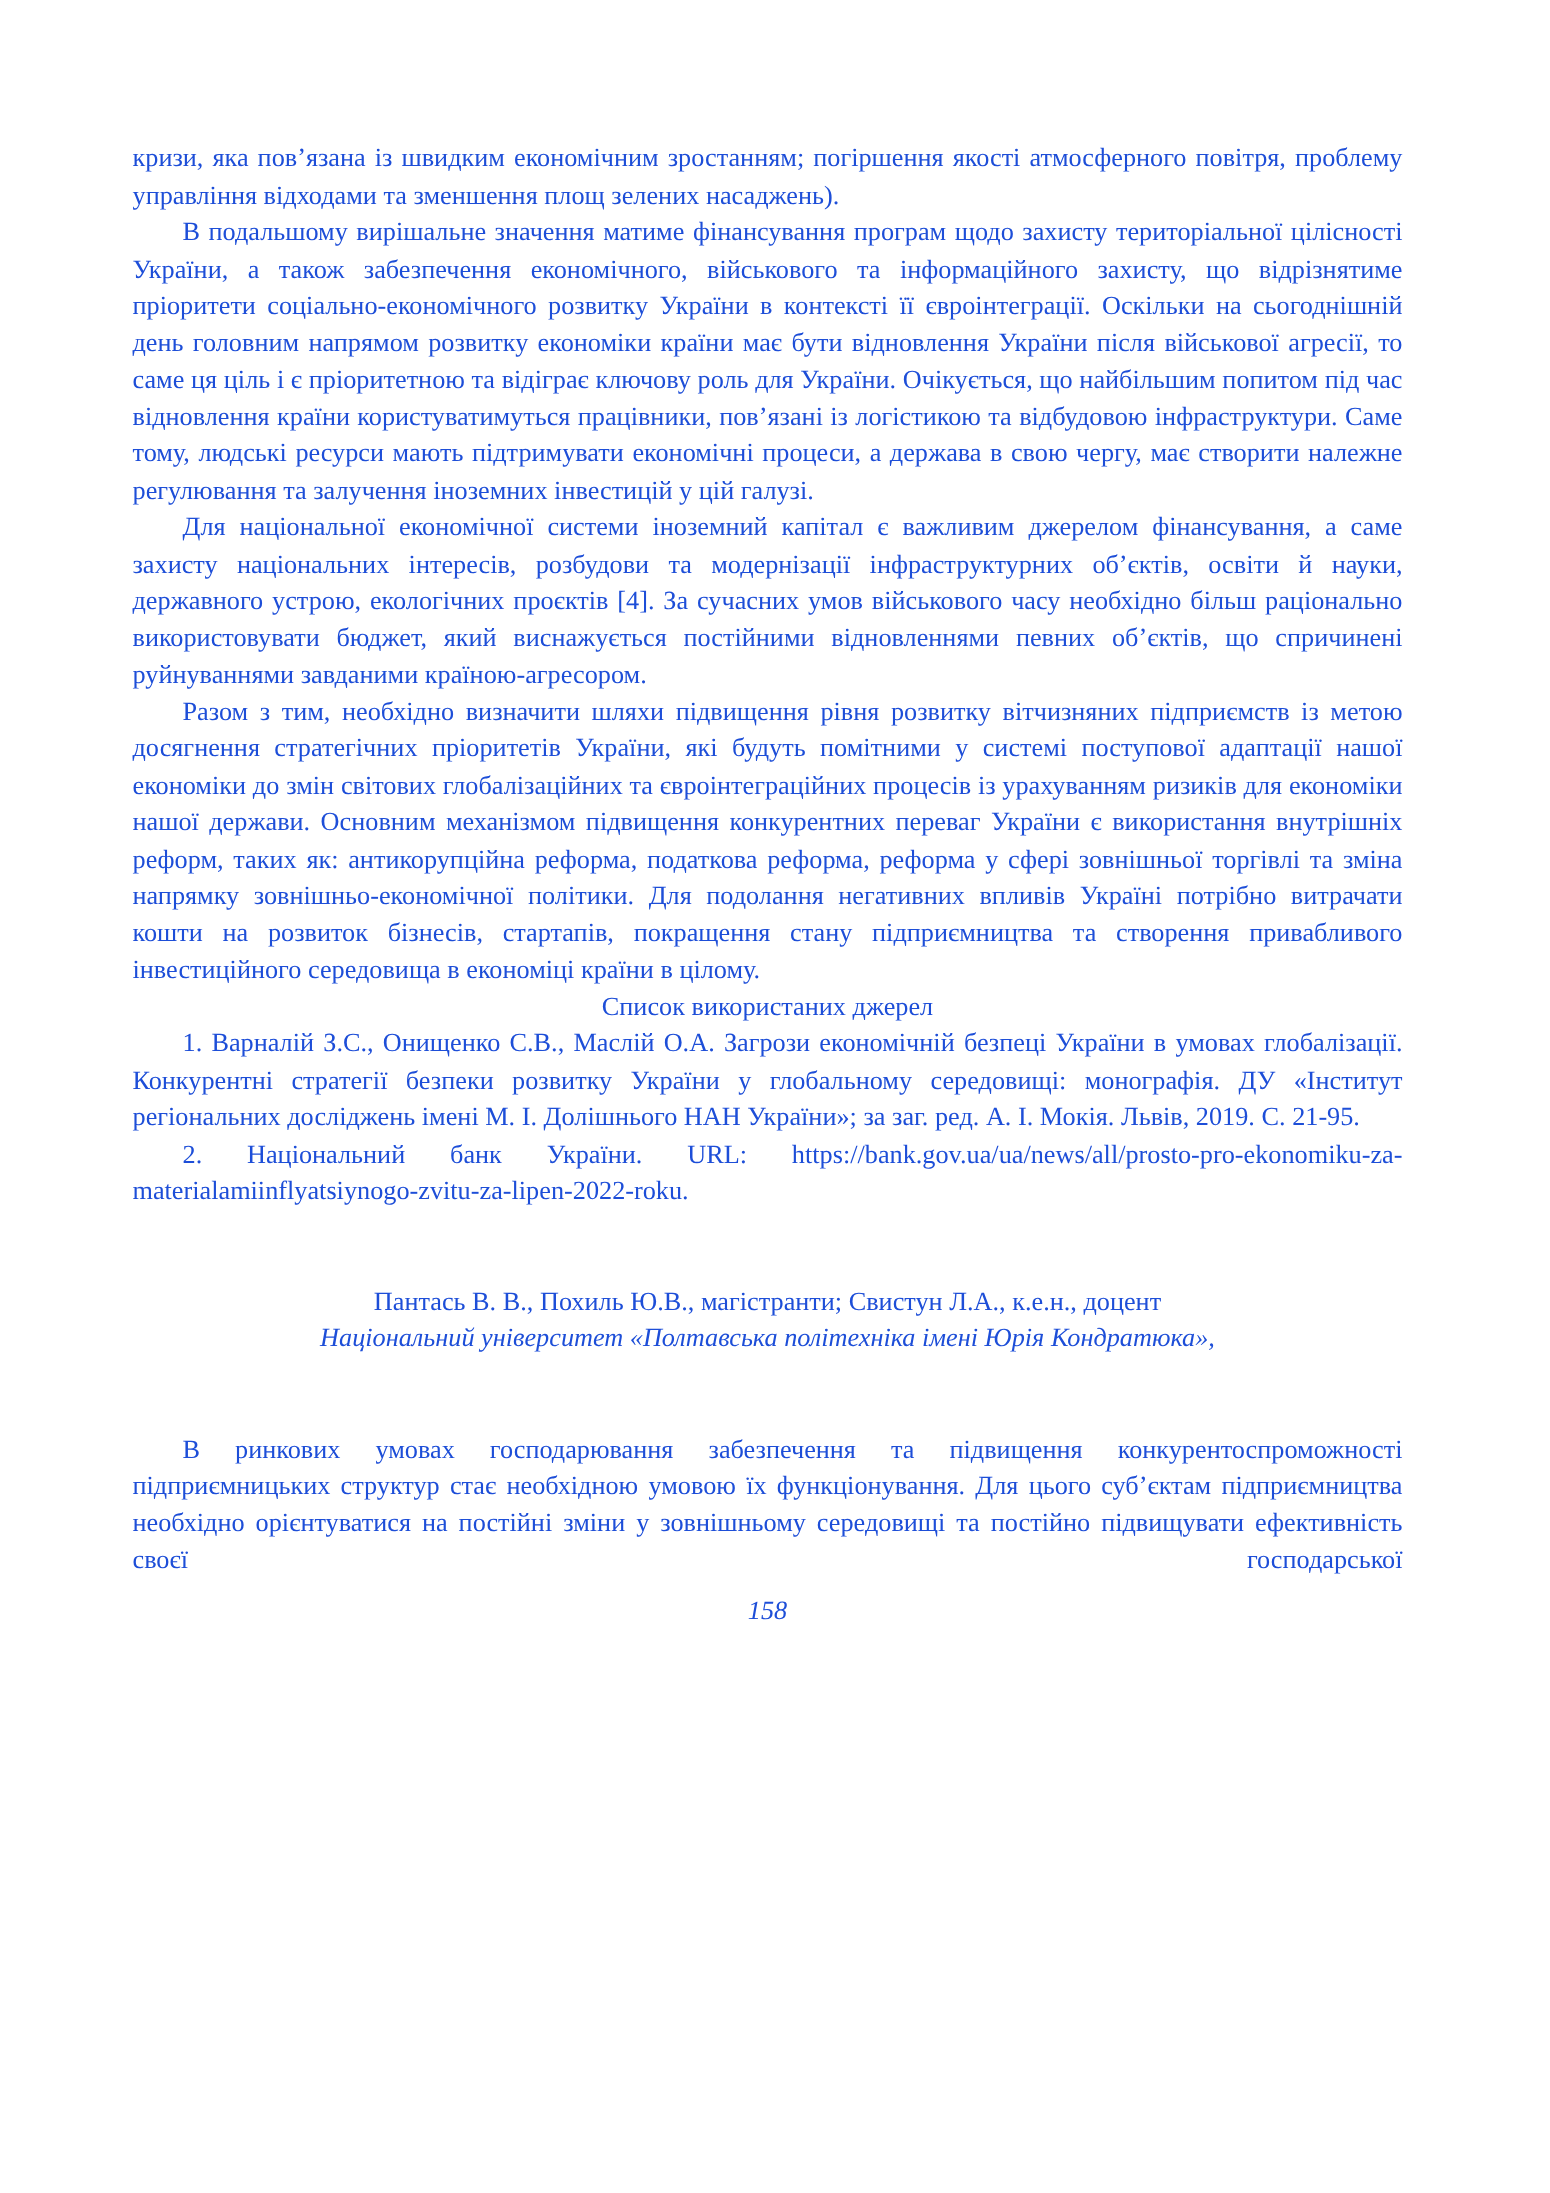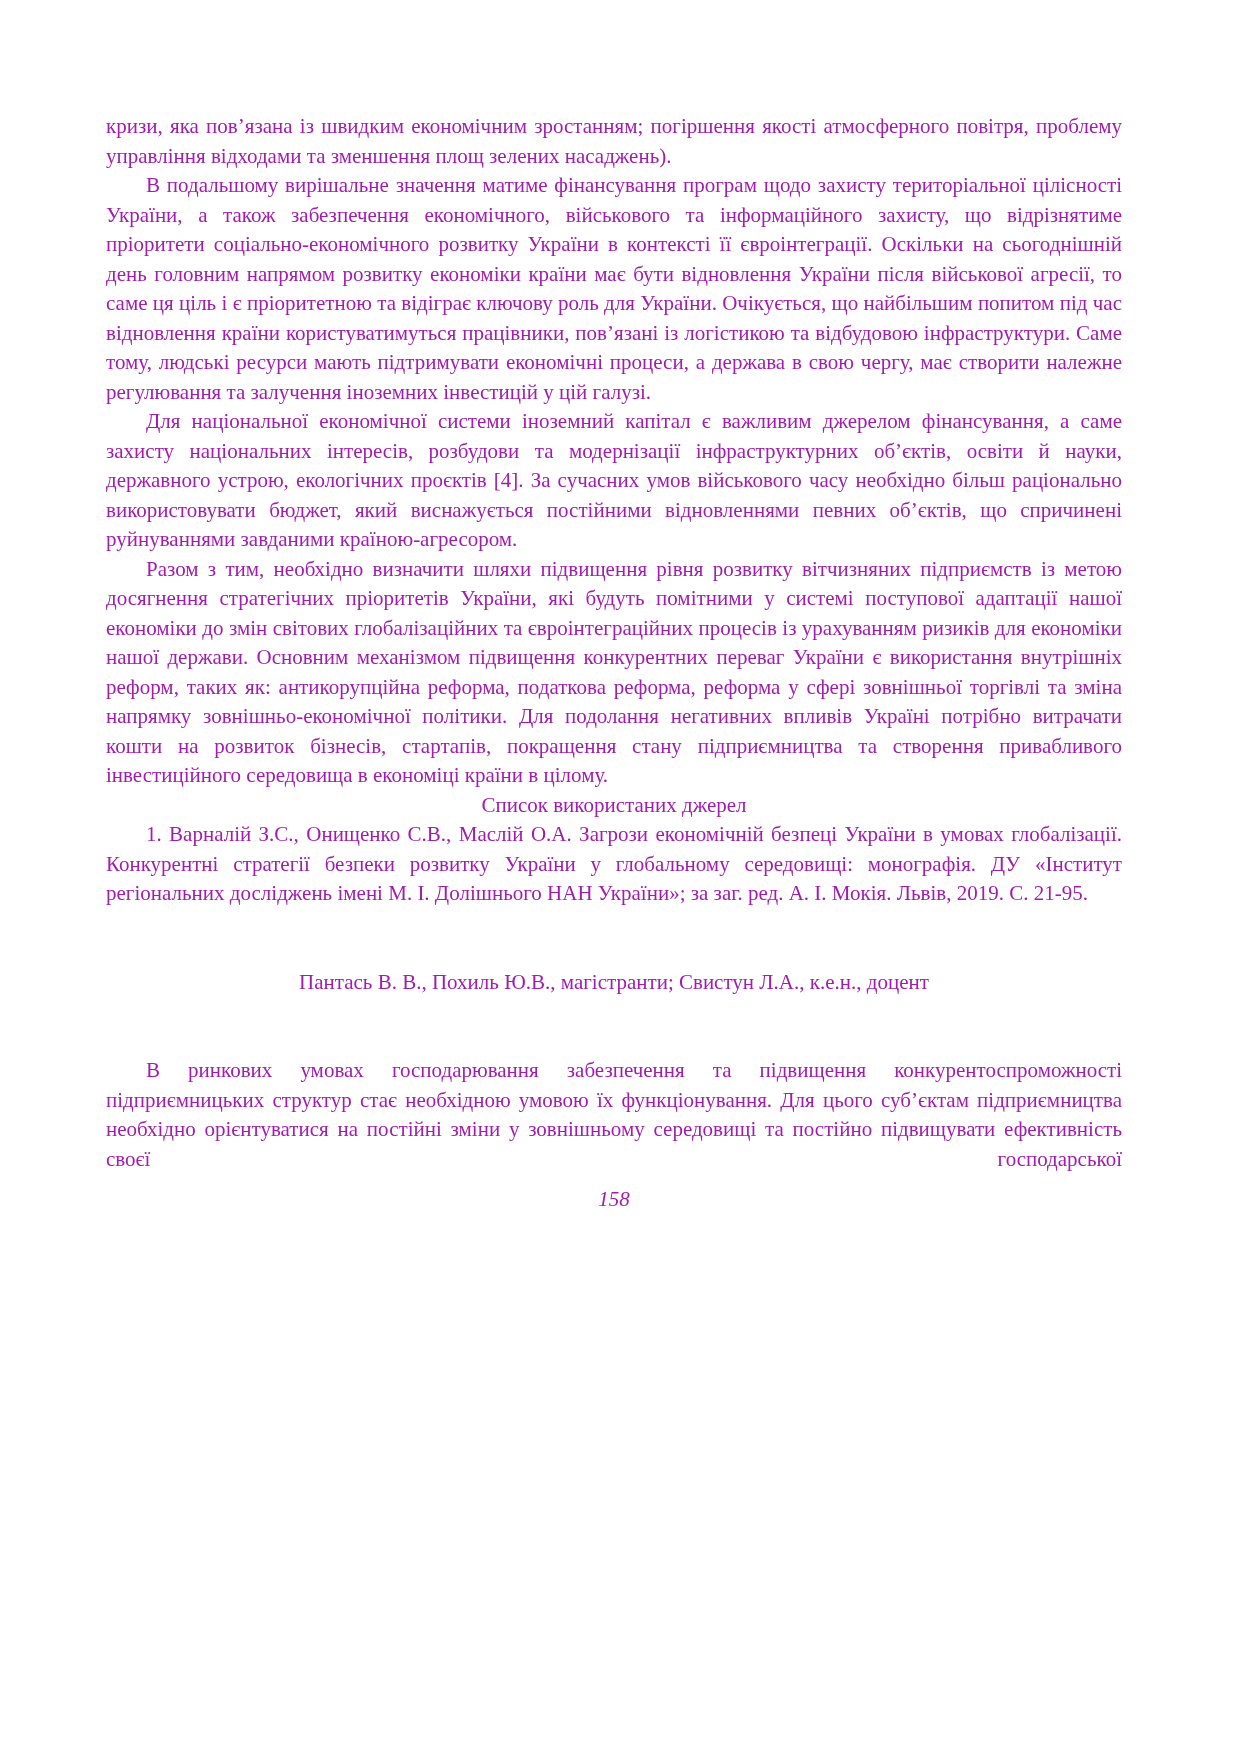--- a/index.html
+++ b/index.html
@@ -8,21 +8,21 @@
     padding: 0;
     background: #ffffff;
   }
   .page {
     position: relative;
     width: 1240px;
     height: 1754px;
     box-sizing: border-box;
     padding: 112px 118px 0 106px;
     background: #ffffff;
-    color: #a21caf;
+    color: #1d4ed8;
     font-family: "Liberation Serif", "DejaVu Serif", serif;
     font-size: 21px;
     line-height: 29.5px;
     overflow: hidden;
   }
   .page p, .page h3, .page div.line {
     margin: 0;
     padding: 0;
     font-size: 21px;
     line-height: 29.5px;
@@ -49,27 +49,29 @@
   <p class="justify indent">В подальшому вирішальне значення матиме фінансування програм щодо захисту територіальної цілісності України, а також забезпечення економічного, військового та інформаційного захисту, що відрізнятиме пріоритети соціально-економічного розвитку України в контексті її євроінтеграції. Оскільки на сьогоднішній день головним напрямом розвитку економіки країни має бути відновлення України після військової агресії, то саме ця ціль і є пріоритетною та відіграє ключову роль для України. Очікується, що найбільшим попитом під час відновлення країни користуватимуться працівники, пов’язані із логістикою та відбудовою інфраструктури. Саме тому, людські ресурси мають підтримувати економічні процеси, а держава в свою чергу, має створити належне регулювання та залучення іноземних інвестицій у цій галузі.</p>
 
   <p class="justify indent">Для національної економічної системи іноземний капітал є важливим джерелом фінансування, а саме захисту національних інтересів, розбудови та модернізації інфраструктурних об’єктів, освіти й науки, державного устрою, екологічних проєктів [4]. За сучасних умов військового часу необхідно більш раціонально використовувати бюджет, який виснажується постійними відновленнями певних об’єктів, що спричинені руйнуваннями завданими країною-агресором.</p>
 
   <p class="justify indent">Разом з тим, необхідно визначити шляхи підвищення рівня розвитку вітчизняних підприємств із метою досягнення стратегічних пріоритетів України, які будуть помітними у системі поступової адаптації нашої економіки до змін світових глобалізаційних та євроінтеграційних процесів із урахуванням ризиків для економіки нашої держави. Основним механізмом підвищення конкурентних переваг України є використання внутрішніх реформ, таких як: антикорупційна реформа, податкова реформа, реформа у сфері зовнішньої торгівлі та зміна напрямку зовнішньо-економічної політики. Для подолання негативних впливів Україні потрібно витрачати кошти на розвиток бізнесів, стартапів, покращення стану підприємництва та створення привабливого інвестиційного середовища в економіці країни в цілому.</p>
 
   <h3 class="center bold">Список використаних джерел</h3>
 
   <p class="justify indent">1. Варналій З.С., Онищенко С.В., Маслій О.А. Загрози економічній безпеці України в умовах глобалізації. Конкурентні стратегії безпеки розвитку України у глобальному середовищі: монографія. ДУ «Інститут регіональних досліджень імені М. І. Долішнього НАН України»; за заг. ред. А. І. Мокія. Львів, 2019. С. 21-95.</p>
 
+  <p class="justify indent">2. Національний банк України. URL: https://bank.gov.ua/ua/news/all/prosto-pro-ekonomiku-za-materialamiinflyatsiynogo-zvitu-za-lipen-2022-roku.</p>
 
 
   <div class="spacer-2"></div>
 
 
   <p class="center">Пантась В. В., Похиль Ю.В., магістранти; Свистун Л.А., к.е.н., доцент</p>
 
+  <p class="center italic">Національний університет «Полтавська політехніка імені Юрія Кондратюка»,</p>
 
 
   <div class="spacer-1"></div>
 
 
 
   <div class="spacer-1"></div>
 
   <p class="justify indent justify-last">В ринкових умовах господарювання забезпечення та підвищення конкурентоспроможності підприємницьких структур стає необхідною умовою їх функціонування. Для цього суб’єктам підприємництва необхідно орієнтуватися на постійні зміни у зовнішньому середовищі та постійно підвищувати ефективність своєї господарської</p>
 

